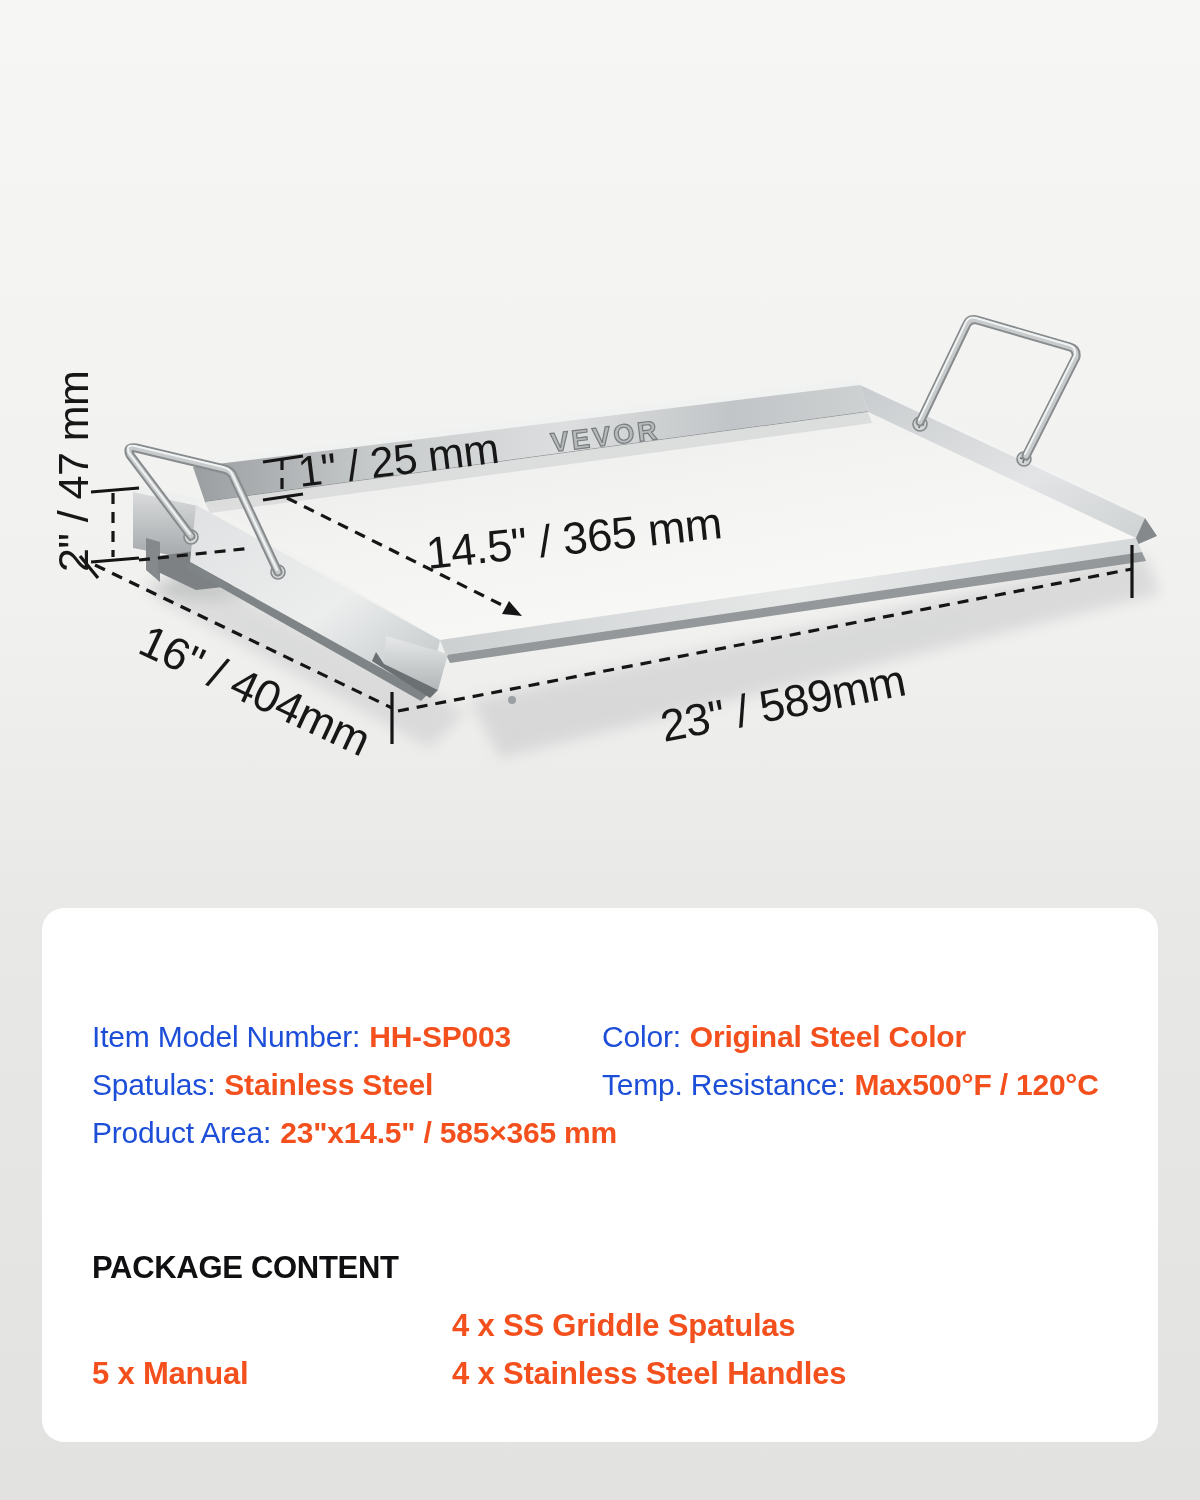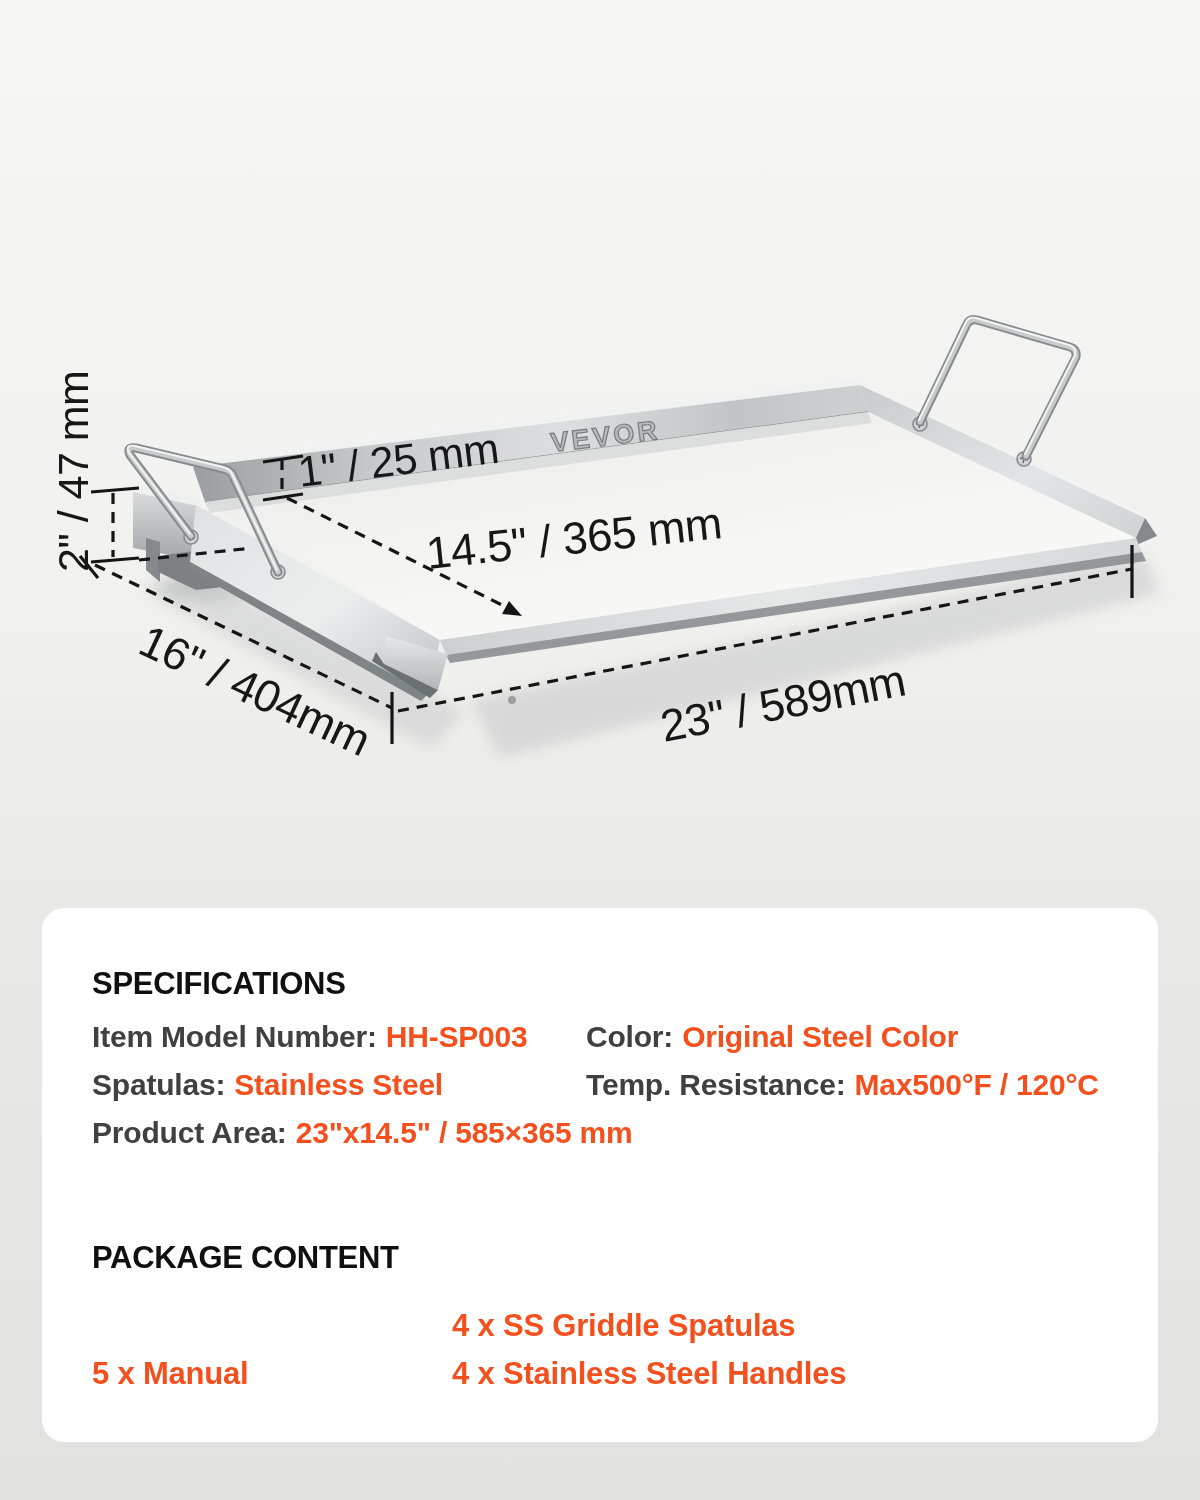--- a/index.html
+++ b/index.html
@@ -13,27 +13,27 @@
   svg text{font-family:"Liberation Sans", sans-serif;}
   .dimlabel{fill:#171717;font-weight:500;letter-spacing:-0.5px;}
 
   .card{
     position:absolute;left:42px;top:908px;width:1116px;height:534px;
     background:#ffffff;border-radius:22px;
   }
   .card .row{position:absolute;left:0;right:0;height:42px;white-space:nowrap;}
   .cell{position:absolute;white-space:nowrap;font-size:30px;letter-spacing:-0.2px;color:#1c1c1e;}
   .c1{left:50px;}
-  .c2{left:544px;text-align:center;}
+  .c2{left:560px;text-align:center;}
   .p2{left:410px;}
   .heading{
     position:absolute;left:50px;font-size:31px;font-weight:700;color:#101012;
     letter-spacing:-0.3px;white-space:nowrap;
   }
-  .spec-label{font-weight:700;color:#404040;margin-right:9px;}
+  .spec-label{font-weight:400;color:#1d4ed8;margin-right:9px;}
   .spec-value{font-weight:700;color:var(--accent,#F4501E);}
   .pkg-item{font-weight:700;color:var(--accent,#F4501E);font-size:31px;}
 </style>
 </head>
 <body>
 
 <div class="stage">
 
   
   <svg width="1200" height="905" viewBox="0 0 1200 905">
@@ -180,21 +180,20 @@
     <text class="dimlabel" transform="translate(300,487) rotate(-7)" font-size="43">1" / 25 mm</text>
     <text class="dimlabel" transform="translate(428,569) rotate(-6)" font-size="45">14.5" / 365 mm</text>
     <text class="dimlabel" transform="translate(88,572) rotate(-90)" font-size="43">2" / 47 mm</text>
     <text class="dimlabel" transform="translate(136,652) rotate(25)" font-size="45">16" / 404mm</text>
     <text class="dimlabel" transform="translate(664,742) rotate(-11)" font-size="45">23" / 589mm</text>
   </svg>
 
   
   <div class="card">
 
-    <div class="heading" style="top:58px">SPECIFICATIONS</div>
 
     <div class="row" style="top:112px">
       <span class="cell c1">
         <span class="spec-label">Item Model Number:</span><span class="spec-value">HH-SP003</span>
       </span>
       <span class="cell c2">
         <span class="spec-label">Color:</span><span class="spec-value">Original Steel Color</span>
       </span>
     </div>
 
@@ -207,21 +206,21 @@
       </span>
     </div>
 
     <div class="row" style="top:208px">
       <span class="cell c1">
         <span class="spec-label">Product Area:</span><span class="spec-value">23"x14.5" / 585×365 mm</span>
       </span>
     </div>
 
 
-    <div class="heading" style="top:332px">PACKAGE CONTENT</div>
+    <div class="heading" style="top:342px">PACKAGE CONTENT</div>
 
     <div class="row" style="top:400px">
       <span class="cell p2 pkg-item">4 x SS Griddle Spatulas</span>
     </div>
 
     <div class="row" style="top:448px">
       <span class="cell c1 pkg-item">5 x Manual</span>
       <span class="cell p2 pkg-item">4 x Stainless Steel Handles</span>
     </div>
 

